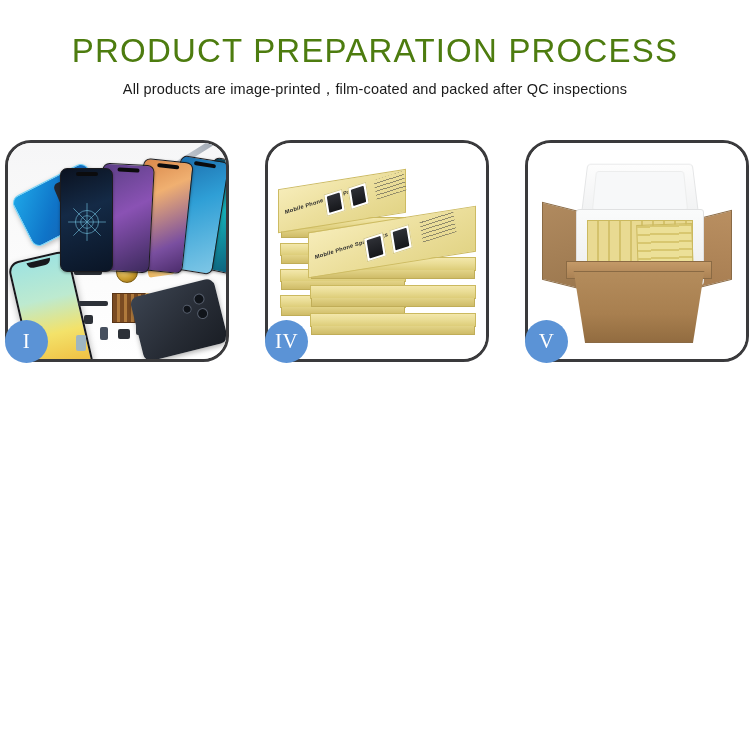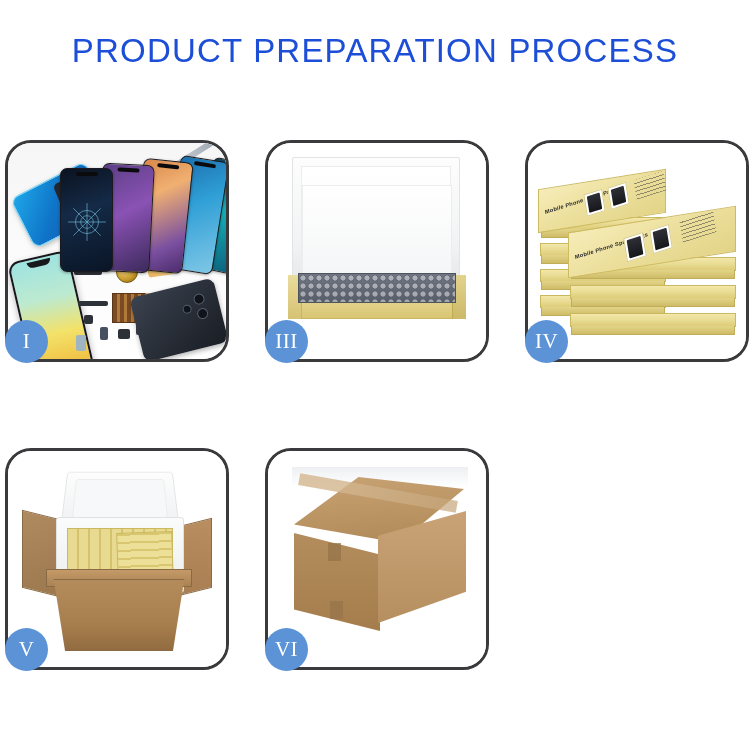--- a/index.html
+++ b/index.html
@@ -10,21 +10,21 @@
     overflow: hidden;
   }
   .page { position: relative; width: 750px; height: 750px; background: #fff; }
 
   
   .header { padding-top: 33px; text-align: center; }
   .title {
     font-size: 33px;
     font-weight: 400;
     letter-spacing: 1.2px;
-    color: #1d4ed8;
+    color: #4d7c0f;
     line-height: 1.1;
     white-space: nowrap;
   }
   .subtitle {
     margin-top: 11px;
     font-size: 14.5px;
     font-weight: 400;
     color: #1a1a1a;
     letter-spacing: 0.15px;
     white-space: nowrap;
@@ -385,20 +385,21 @@
     background: linear-gradient(180deg,rgba(235,238,241,.9),rgba(255,255,255,0));
   }
 </style>
 </head>
 <body>
 
 <div class="page">
 
   <div class="header">
     <div class="title">PRODUCT PREPARATION PROCESS</div>
+    <div class="subtitle">All products are image-printed，film-coated and packed after QC inspections</div>
   </div>
 
   <div class="grid">
 
     <div class="panel">
       <div class="panel-inner p1">
         <div class="scene">
           <div class="blue-film"></div>
           <div class="phone-fan">
             <div class="fan-ph f1">
@@ -444,33 +445,20 @@
             <span class="lens l2"></span>
             <span class="lens l3"></span>
           </div>
           <div class="screwdriver"></div>
         </div>
       </div>
       <div class="badge">I</div>
     </div>
 
 
-    <div class="panel">
-      <div class="panel-inner p3">
-        <div class="scene">
-          <div class="box3-lid"></div>
-          <div class="box3-foam"></div>
-          <div class="box3-base"></div>
-          <div class="box3-flap-l"></div>
-          <div class="box3-flap-r"></div>
-          <div class="box3-inner"></div>
-        </div>
-      </div>
-      <div class="badge">III</div>
-    </div>
 
     <div class="panel">
       <div class="panel-inner p4">
         <div class="scene">
           <div class="stack">
 
             <div class="ybox" style="left:6px;  top:56px;  width:126px; height:13px;">
                 <span class="side"></span>
               </div>
             <div class="ybox" style="left:6px;  top:82px;  width:126px; height:13px;">
@@ -530,29 +518,15 @@
             <span class="foam-inner"></span>
             <span class="foam-inner2"></span>
           </div>
           <div class="v-body-top"></div>
           <div class="v-body"></div>
         </div>
       </div>
       <div class="badge">V</div>
     </div>
 
-    <div class="panel">
-      <div class="panel-inner p6">
-        <div class="scene">
-          <div class="c-shadow"></div>
-          <div class="c-top"></div>
-          <div class="c-seam"></div>
-          <div class="c-front"></div>
-          <div class="c-side"></div>
-          <div class="c-tape-f"></div>
-          <div class="c-tape-b"></div>
-        </div>
-      </div>
-      <div class="badge">VI</div>
-    </div>
 
   </div>
 </div>
 
 </body></html>

